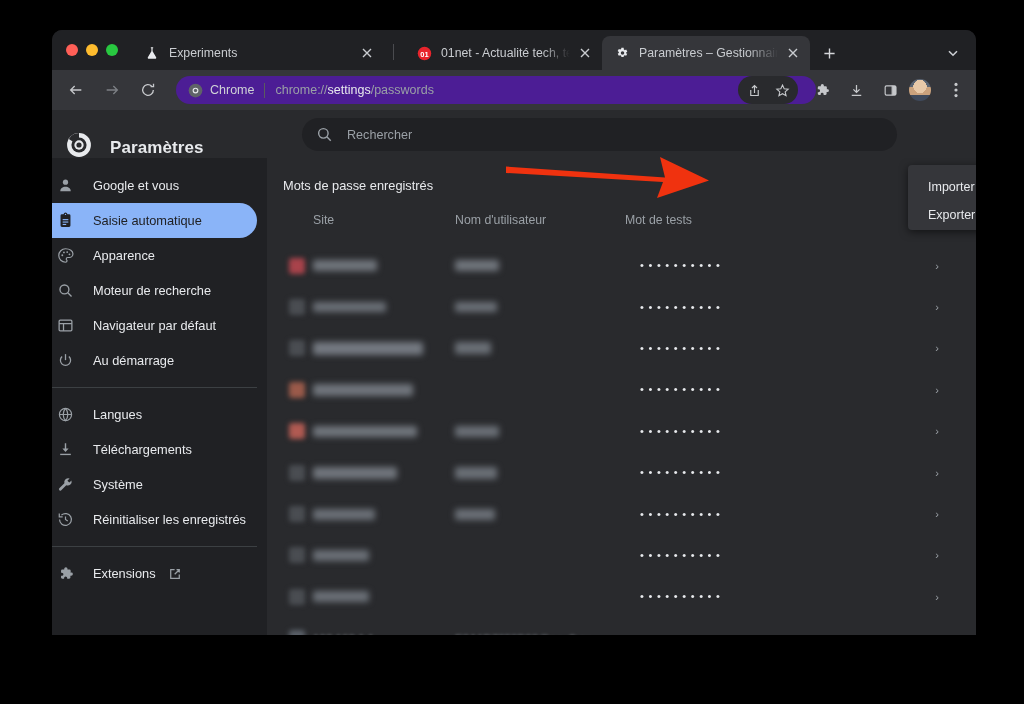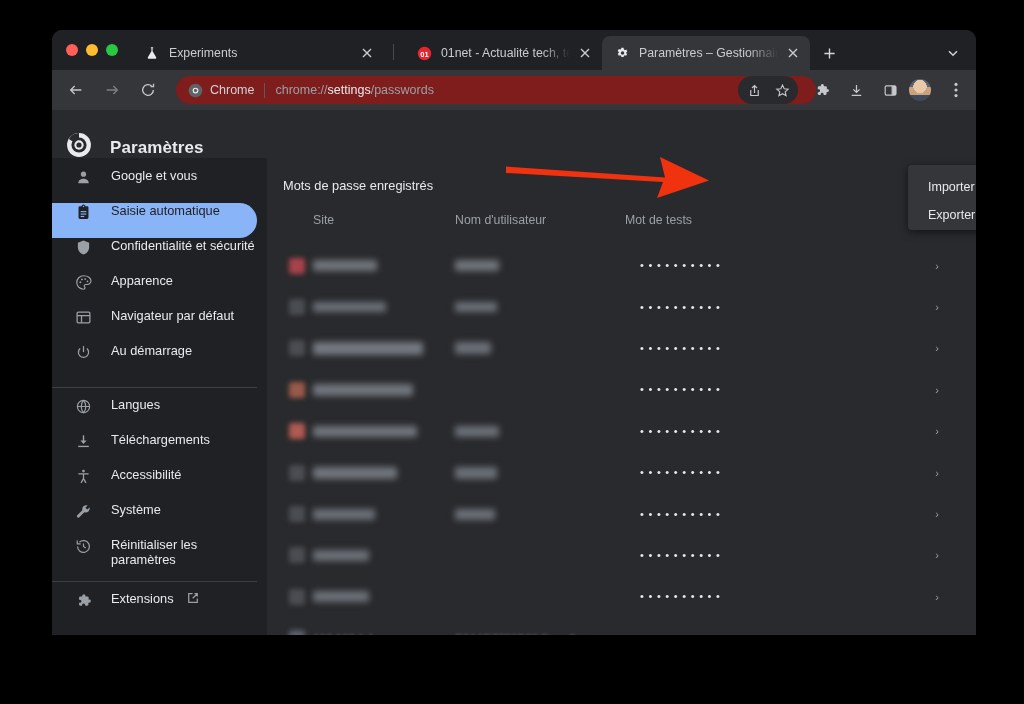--- a/index.html
+++ b/index.html
@@ -92,21 +92,21 @@
   }
   .tb-btn {
     width: 28px; height: 28px; flex: none;
     display: flex; align-items: center; justify-content: center;
     color: #c6c8cb;
     margin-left: 6px;
   }
   #omnibox {
     position: absolute; left: 124px; top: 6px;
     width: 640px; height: 28px;
-    background: #7f1d1d;
+    background: #4c1d95;
     border-radius: 14px;
     display: flex; align-items: center;
     padding: 0 12px;
     font-size: 12.5px;
     color: #bdc1c6;
     overflow: hidden;
   }
   #omnibox .chrome-chip { display: flex; align-items: center; gap: 7px; flex: none; }
   #omnibox .chip-label { color: #cfd2d6; }
   #omnibox .vdiv { width: 1px; height: 15px; background: #5a5b5f; margin: 0 10px; flex: none; }
@@ -171,22 +171,22 @@
   
   #sidebar {
     position: relative;
     width: 215px; flex: none;
     background: #202124;
     padding-top: 10px;
   }
   .nav-item {
     position: relative;
     height: 35px;
-    display: flex; align-items: flex-start;
-    padding-left: 22px;
+    display: flex; align-items: center;
+    padding-left: 4px;
     border-radius: 0 18px 18px 0;
     margin-right: 10px;
     color: #e8eaed;
     font-size: 12.8px;
   }
   .nav-item .nav-icon {
     width: 19px; height: 19px; flex: none;
     margin-right: 18px;
     color: #9aa0a6;
     display: flex; align-items: center; justify-content: center;
@@ -449,20 +449,27 @@
     <div id="settings-header">
       <svg id="chrome-logo" viewBox="0 0 24 24">
         <circle cx="12" cy="12" r="11" fill="#e8eaed"></circle>
         <circle cx="12" cy="12" r="7" fill="#292a2d"></circle>
         <circle cx="12" cy="12" r="4.3" fill="#e8eaed"></circle>
         <circle cx="12" cy="12" r="2.4" fill="#292a2d"></circle>
         <path d="M12 1 L12 7 A5 5 0 0 0 7.6 9.6 L2.6 6.5 A11 11 0 0 1 12 1Z" fill="#292a2d"></path>
       </svg>
       <div id="settings-title">Paramètres</div>
 
+      <div id="searchbar">
+        <svg class="s-icon" viewBox="0 0 18 18" fill="none" stroke="currentColor" stroke-width="1.5">
+          <circle cx="7.8" cy="7.8" r="5"></circle>
+            <path d="M11.5 11.5 L15.6 15.6"></path>
+        </svg>
+        <span class="s-text">Rechercher</span>
+      </div>
     </div>
 
     <div id="main">
 
       <div id="sidebar">
 
         <div class="nav-item">
           <span class="nav-icon">
             <svg width="17" height="17" viewBox="0 0 24 24" fill="currentColor">
               <circle cx="12" cy="7.4" r="3.7"></circle>
@@ -477,42 +484,43 @@
             <svg width="17" height="17" viewBox="0 0 24 24" fill="currentColor">
               <path d="M17 3h-2.2a2.9 2.9 0 0 0-5.6 0H7a2 2 0 0 0-2 2v14a2 2 0 0 0 2 2h10a2 2 0 0 0 2-2V5a2 2 0 0 0-2-2zm-5-.6a1 1 0 1 1 0 2 1 1 0 0 1 0-2z"></path>
               <rect x="8" y="10" width="8" height="1.6" fill="#8ab4f8"></rect>
               <rect x="8" y="13.4" width="8" height="1.6" fill="#8ab4f8"></rect>
               <rect x="8" y="16.8" width="5" height="1.6" fill="#8ab4f8"></rect>
             </svg>
           </span>
           <span>Saisie automatique</span>
         </div>
 
-        <div class="nav-item">
-          <span class="nav-icon">
-            <svg width="17" height="17" viewBox="0 0 24 24" fill="currentColor">
-              <path d="M12 2 L20 5.3v6c0 5-3.4 9.3-8 10.7-4.6-1.4-8-5.7-8-10.7v-6z"></path>
-            </svg>
-          </span>
-          <span>Confidentialité et sécurité</span>
-        </div>
 
         <div class="nav-item">
           <span class="nav-icon">
             <svg width="17" height="17" viewBox="0 0 24 24" fill="currentColor">
               <path d="M12 2.5A9.5 9.5 0 0 0 12 21.5c1.3 0 2.2-.9 2.2-2 0-.6-.2-1-.6-1.4-.3-.4-.5-.8-.5-1.3 0-1.1.9-2 2-2h2.3c2.8 0 5.1-2.3 5.1-5.1 0-4.2-4.3-7.2-10.5-7.2z" fill="none" stroke="currentColor" stroke-width="1.7"></path>
               <circle cx="7.5" cy="11.6" r="1.3"></circle>
                 <circle cx="9.8" cy="7.6" r="1.3"></circle>
               <circle cx="14.4" cy="7.2" r="1.3"></circle>
                 <circle cx="17.6" cy="10.4" r="1.3"></circle>
             </svg>
           </span>
           <span>Apparence</span>
         </div>
 
+        <div class="nav-item">
+          <span class="nav-icon">
+            <svg width="17" height="17" viewBox="0 0 24 24" fill="none" stroke="currentColor" stroke-width="1.9">
+              <circle cx="10.5" cy="10.5" r="6.3"></circle>
+                <path d="M15.2 15.2 L20.5 20.5"></path>
+            </svg>
+          </span>
+          <span>Moteur de recherche</span>
+        </div>
 
         <div class="nav-item">
           <span class="nav-icon">
             <svg width="17" height="17" viewBox="0 0 24 24" fill="none" stroke="currentColor" stroke-width="1.8">
               <rect x="3" y="4.5" width="18" height="15" rx="1.6"></rect>
               <path d="M3 9.2 H21 M9.2 9.2 V19.5"></path>
             </svg>
           </span>
           <span>Navigateur par défaut</span>
         </div>
@@ -542,48 +550,39 @@
         <div class="nav-item">
           <span class="nav-icon">
             <svg width="17" height="17" viewBox="0 0 24 24" fill="currentColor">
               <path d="M11 3 h2 v7.5 h3.4 L12 15.4 L7.6 10.5 H11z"></path>
               <rect x="4.5" y="18" width="15" height="1.9"></rect>
             </svg>
           </span>
           <span>Téléchargements</span>
         </div>
 
-        <div class="nav-item">
-          <span class="nav-icon">
-            <svg width="17" height="17" viewBox="0 0 24 24" fill="none" stroke="currentColor" stroke-width="1.8">
-              <circle cx="12" cy="4.4" r="1.9" fill="currentColor" stroke="none"></circle>
-              <path d="M4.8 8.4 h14.4 M12 8.4 V15 M12 15 L8.5 21 M12 15 L15.5 21"></path>
-            </svg>
-          </span>
-          <span>Accessibilité</span>
-        </div>
 
         <div class="nav-item">
           <span class="nav-icon">
             <svg width="17" height="17" viewBox="0 0 24 24" fill="currentColor">
               <path d="M20.5 6.2 17.4 9.3 14.7 6.6 17.8 3.5a5.7 5.7 0 0 0-7.4 6.8L3.6 17a2 2 0 1 0 2.8 2.8l6.7-6.7a5.7 5.7 0 0 0 7.4-6.9z"></path>
             </svg>
           </span>
           <span>Système</span>
         </div>
 
         <div class="nav-item">
           <span class="nav-icon">
             <svg width="17" height="17" viewBox="0 0 24 24" fill="none" stroke="currentColor" stroke-width="1.7">
               <path d="M3.6 12 a8.4 8.4 0 1 0 2.6-6.1"></path>
               <path d="M3.2 3.4 V8.2 H8"></path>
               <path d="M12 7.6 V12 l3.2 2"></path>
             </svg>
           </span>
-          <span>Réinitialiser les paramètres</span>
+          <span>Réinitialiser les enregistrés</span>
         </div>
 
         <div class="nav-sep"></div>
 
         <div class="nav-item">
           <span class="nav-icon">
             <svg width="17" height="17" viewBox="0 0 24 24" fill="currentColor">
               <path d="M20.5 11h-1.2V8.2A1.7 1.7 0 0 0 17.6 6.5H14.8V5.3a2.3 2.3 0 1 0-4.6 0v1.2H7.4A1.7 1.7 0 0 0 5.7 8.2v2.6h1.2a2.2 2.2 0 1 1 0 4.4H5.7v2.6c0 .9.8 1.7 1.7 1.7h2.6v-1.2a2.2 2.2 0 1 1 4.4 0v1.2h2.8c.9 0 1.7-.8 1.7-1.7v-2.8h1.2a2.3 2.3 0 1 0 0-4.6z"></path>
             </svg>
           </span>

